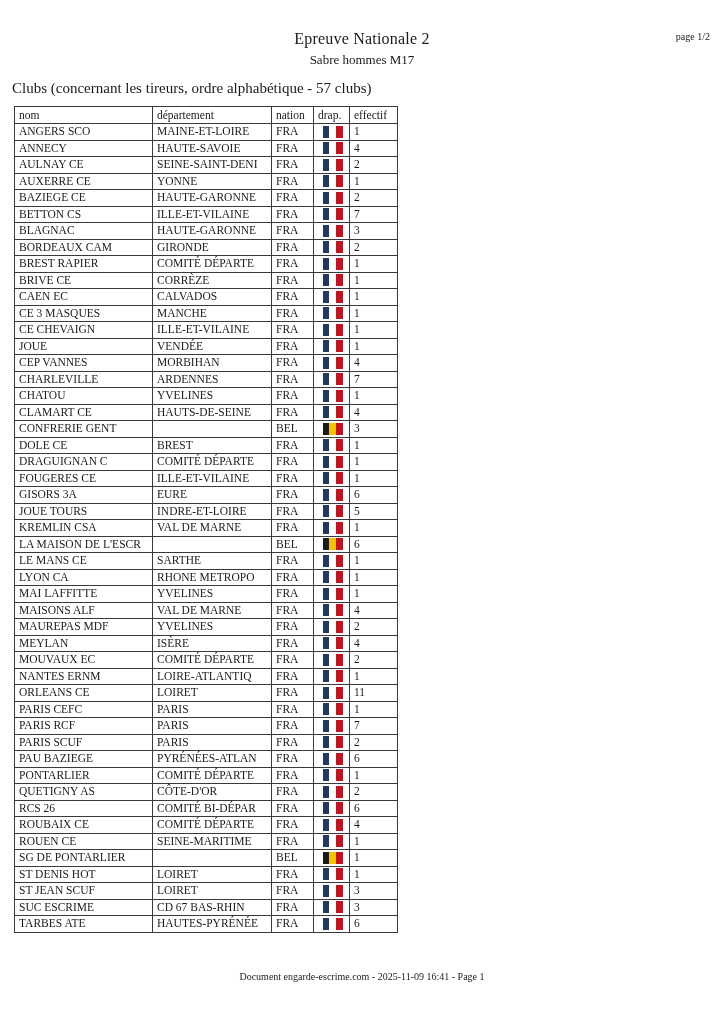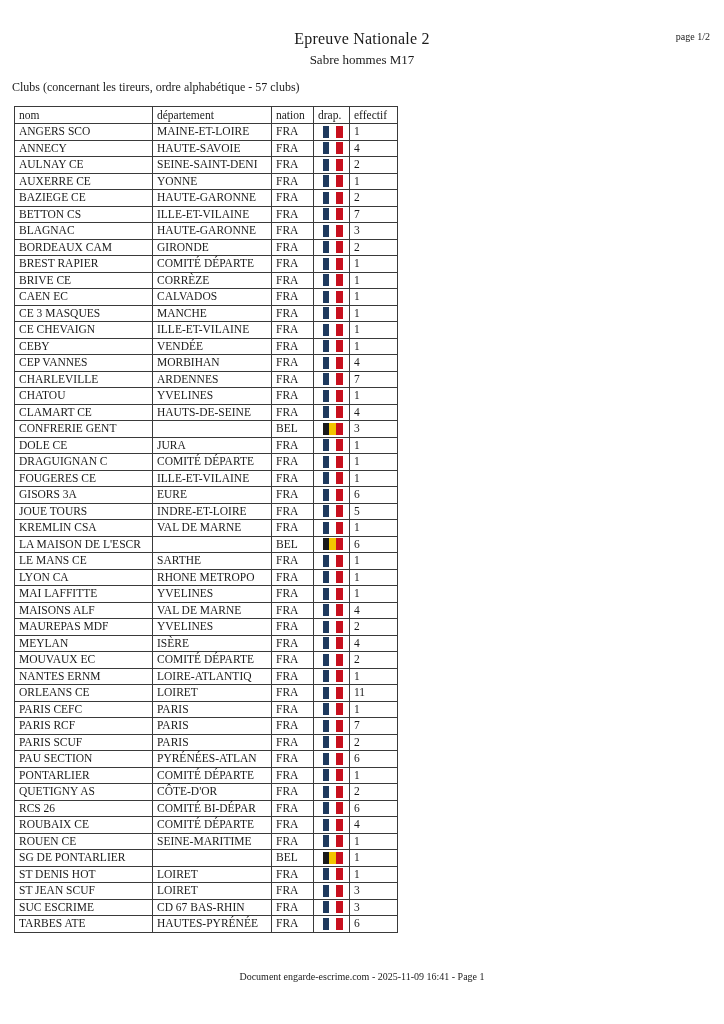--- a/index.html
+++ b/index.html
@@ -18,21 +18,21 @@
   .doc-subtitle{
     position:absolute;top:52px;left:0;width:724px;
     text-align:center;font-size:13px;
   }
   .page-indicator{
     position:absolute;top:31px;right:14px;
     font-size:10px;
   }
   .section-heading{
     position:absolute;top:80px;left:12px;
-    font-size:12px;
+    font-size:15px;
   }
   table.clubs{
     position:absolute;top:106px;left:14px;
     border-collapse:collapse;
     table-layout:fixed;
     width:383px;
     font-size:11.5px;
   }
   table.clubs th, table.clubs td{
     border:1px solid #3a3a3a;
@@ -256,21 +256,21 @@
           <td class="flagcell">
             <div class="flag">
               <span style="background: rgb(31, 58, 94);"></span>
               <span style="background: rgb(255, 255, 255);"></span>
               <span style="background: rgb(200, 16, 30);"></span>
             </div>
           </td>
           <td class="eff">1</td>
         </tr>
         <tr>
-          <td>CEBY</td>
+          <td>JOUE</td>
           <td>VENDÉE</td>
           <td>FRA</td>
           <td class="flagcell">
             <div class="flag">
               <span style="background: rgb(31, 58, 94);"></span>
               <span style="background: rgb(255, 255, 255);"></span>
               <span style="background: rgb(200, 16, 30);"></span>
             </div>
           </td>
           <td class="eff">1</td>
@@ -335,21 +335,21 @@
             <div class="flag">
               <span style="background: rgb(26, 26, 26);"></span>
               <span style="background: rgb(242, 197, 0);"></span>
               <span style="background: rgb(200, 16, 30);"></span>
             </div>
           </td>
           <td class="eff">3</td>
         </tr>
         <tr>
           <td>DOLE CE</td>
-          <td>JURA</td>
+          <td>BREST</td>
           <td>FRA</td>
           <td class="flagcell">
             <div class="flag">
               <span style="background: rgb(31, 58, 94);"></span>
               <span style="background: rgb(255, 255, 255);"></span>
               <span style="background: rgb(200, 16, 30);"></span>
             </div>
           </td>
           <td class="eff">1</td>
         </tr>
@@ -581,21 +581,21 @@
           <td class="flagcell">
             <div class="flag">
               <span style="background: rgb(31, 58, 94);"></span>
               <span style="background: rgb(255, 255, 255);"></span>
               <span style="background: rgb(200, 16, 30);"></span>
             </div>
           </td>
           <td class="eff">2</td>
         </tr>
         <tr>
-          <td>PAU SECTION</td>
+          <td>PAU BAZIEGE</td>
           <td>PYRÉNÉES-ATLAN</td>
           <td>FRA</td>
           <td class="flagcell">
             <div class="flag">
               <span style="background: rgb(31, 58, 94);"></span>
               <span style="background: rgb(255, 255, 255);"></span>
               <span style="background: rgb(200, 16, 30);"></span>
             </div>
           </td>
           <td class="eff">6</td>

